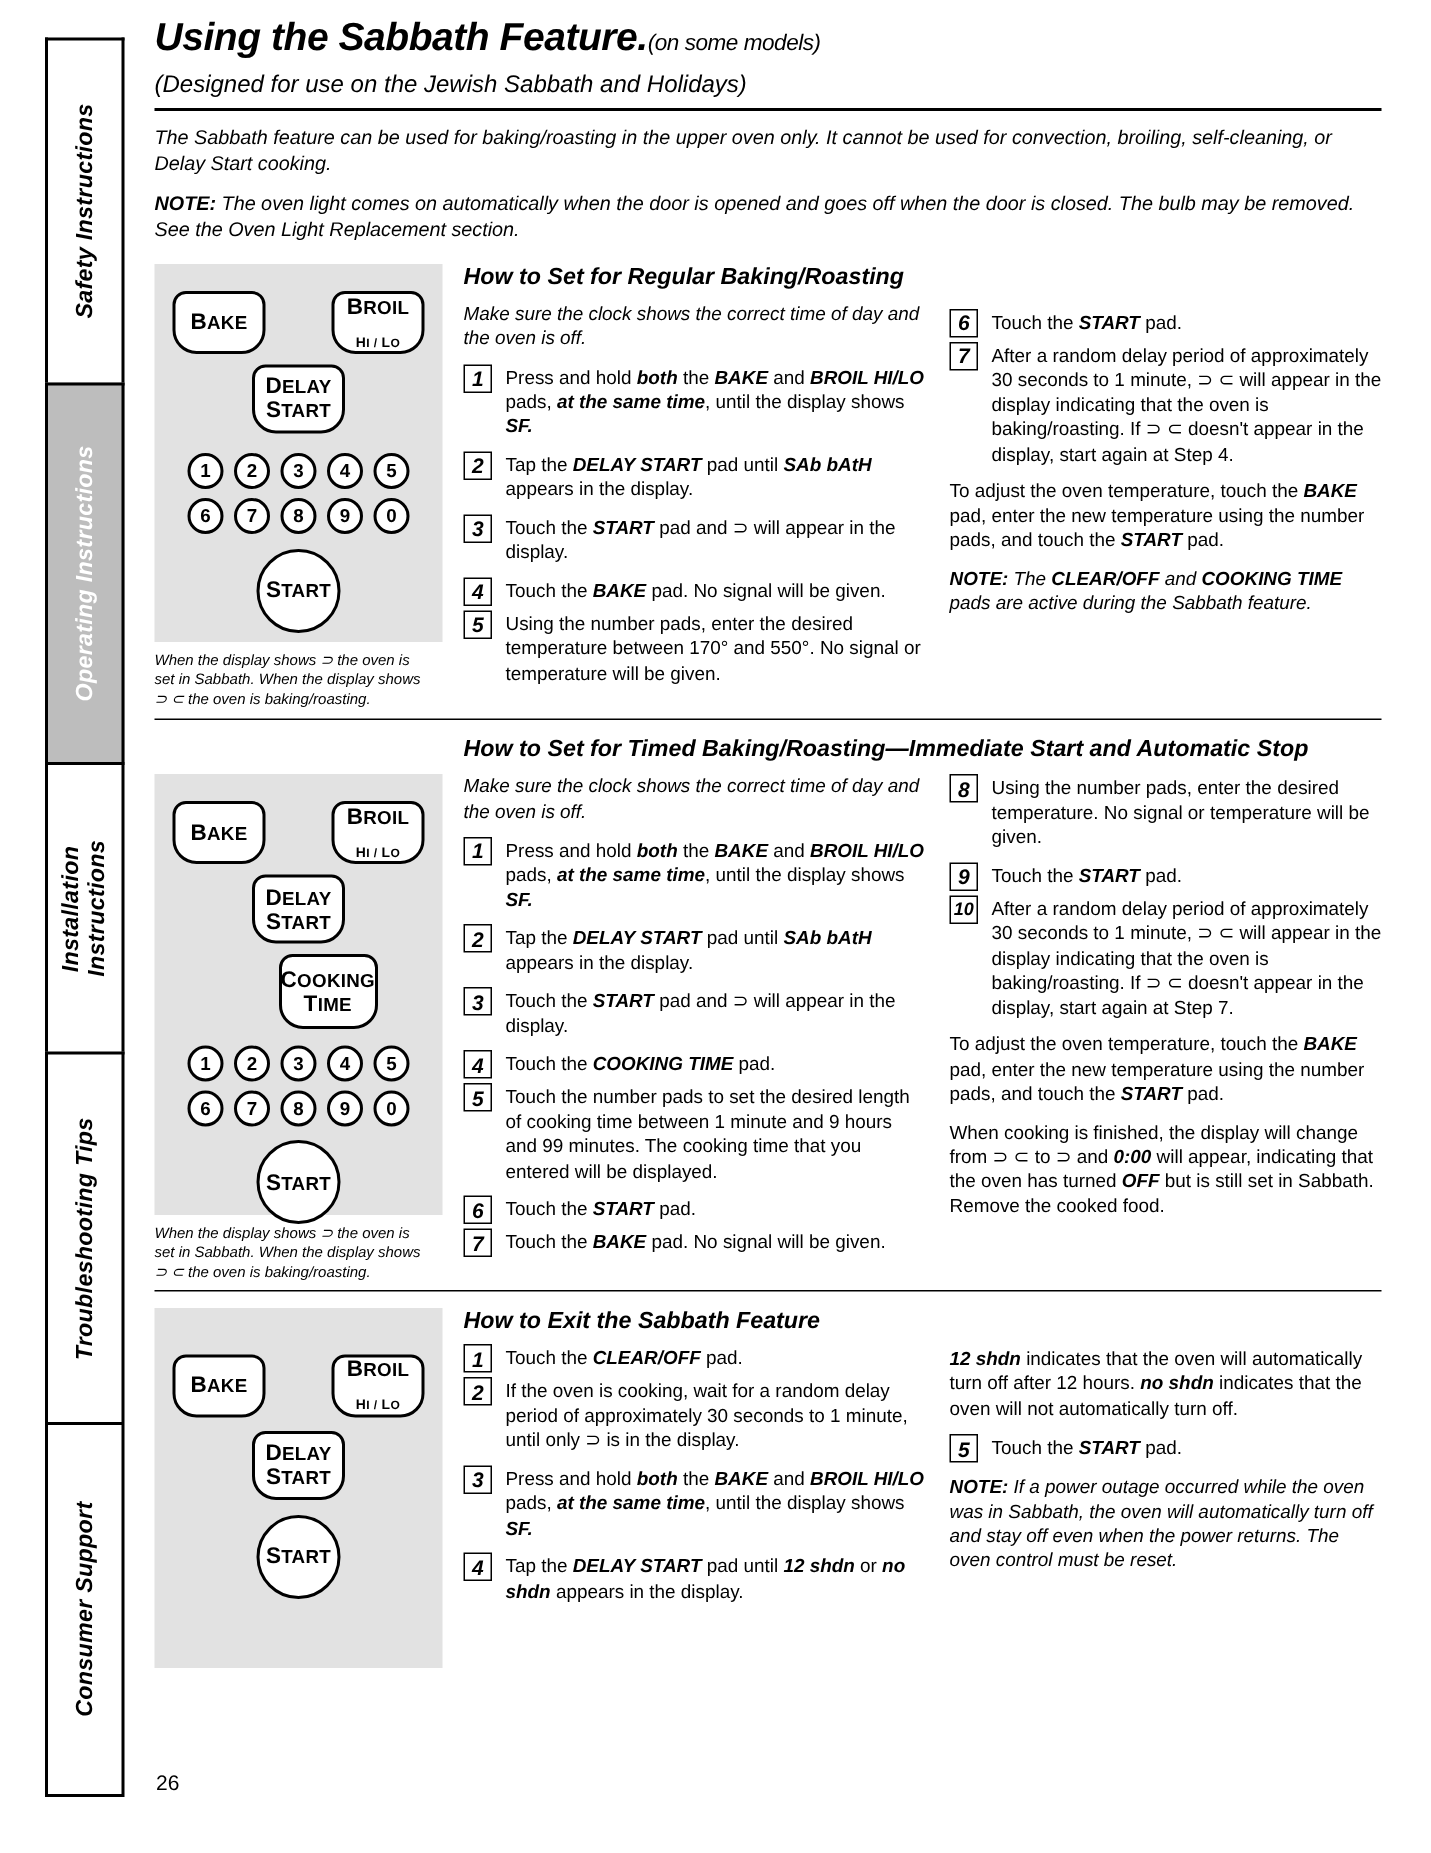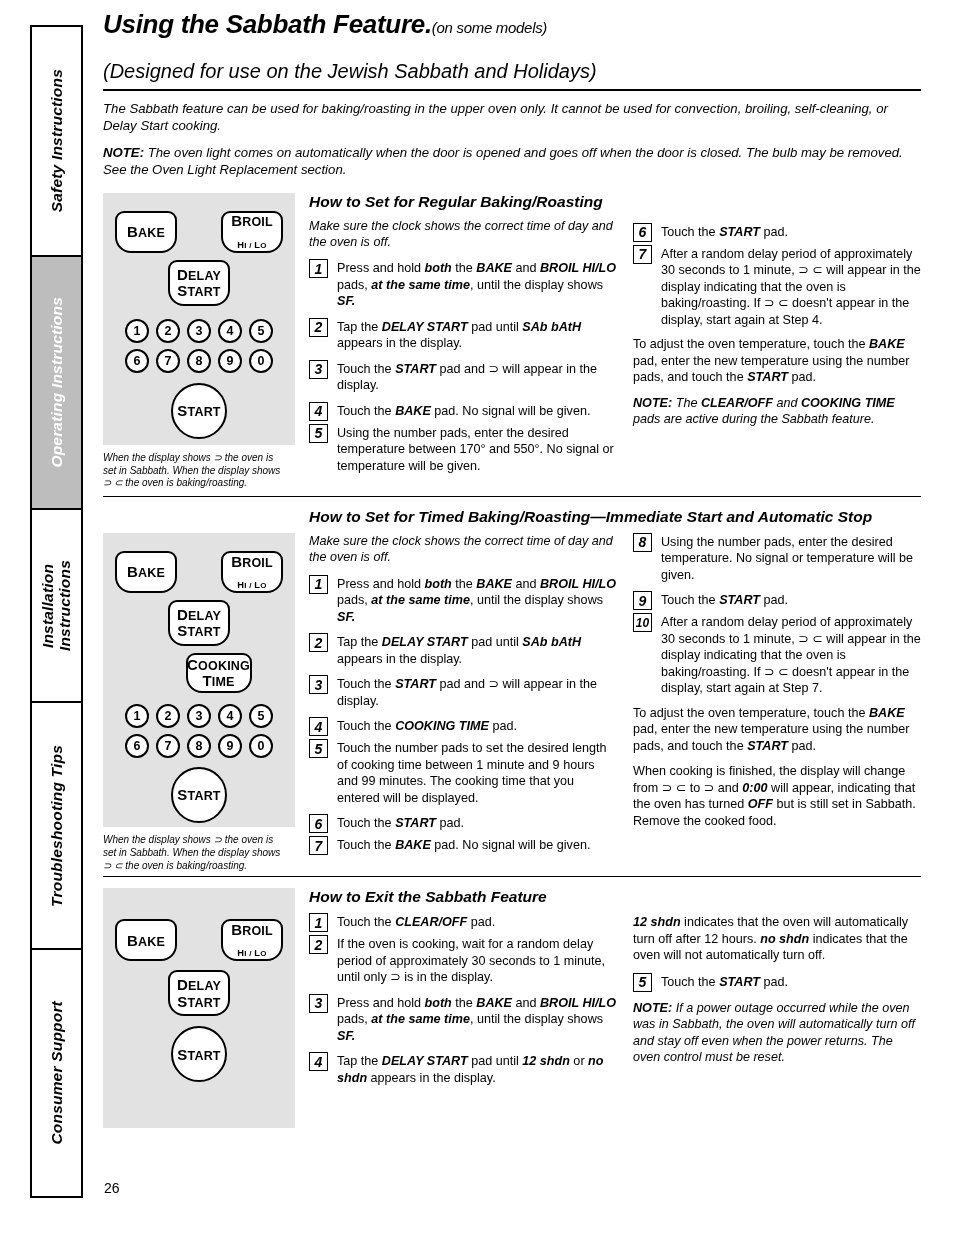--- a/index.html
+++ b/index.html
@@ -33,21 +33,21 @@
 
   
   #page{ position:absolute; left:103px; top:10px; width:818px; }
 
   h1.title{
     font-size:26px; font-style:italic; font-weight:bold;
     letter-spacing:-.3px; line-height:1.1; display:block;
   }
   h1.title .sub{ font-size:15px; font-weight:normal; font-style:italic; }
   .subtitle{
-    font-size:20px; font-style:italic; margin-top:20px; line-height:1.2;
+    font-size:16px; font-style:italic; margin-top:8px; line-height:1.2;
   }
   .rule-thick{ border-top:2.5px solid #000; margin-top:6px; }
   .rule-thin{ border-top:1.2px solid #000; }
 
   .intro{
     font-size:13.2px; font-style:italic; line-height:1.33; margin-top:9px;
   }
   .intro b{ font-style:italic; font-weight:bold; }
 
   
@@ -269,21 +269,21 @@
               <span class="pad-sub"><span class="cap">H</span>I / <span class="cap">L</span>O</span>
             </div>
           </div>
           <div class="pad-row" style="margin-top:7px;">
             <div class="pad pad-rect" style="width:62px;height:46px;">
               <span class="pad-main"><span class="cap">D</span>ELAY</span>
               <span class="pad-line2"><span class="cap">S</span>TART</span>
             </div>
           </div>
           <div class="pad-row" style="margin-top:7px;">
-            <div class="pad pad-rect" style="width:66px;height:40px;margin-left:39px;">
+            <div class="pad pad-rect" style="width:66px;height:50px;margin-left:39px;">
               <span class="pad-main"><span class="cap">C</span>OOKING</span>
               <span class="pad-line2"><span class="cap">T</span>IME</span>
             </div>
           </div>
           <div class="numpad" style="margin-top:11px;">
             <div class="numkey">1</div>
             <div class="numkey">2</div>
             <div class="numkey">3</div>
             <div class="numkey">4</div>
             <div class="numkey">5</div>

